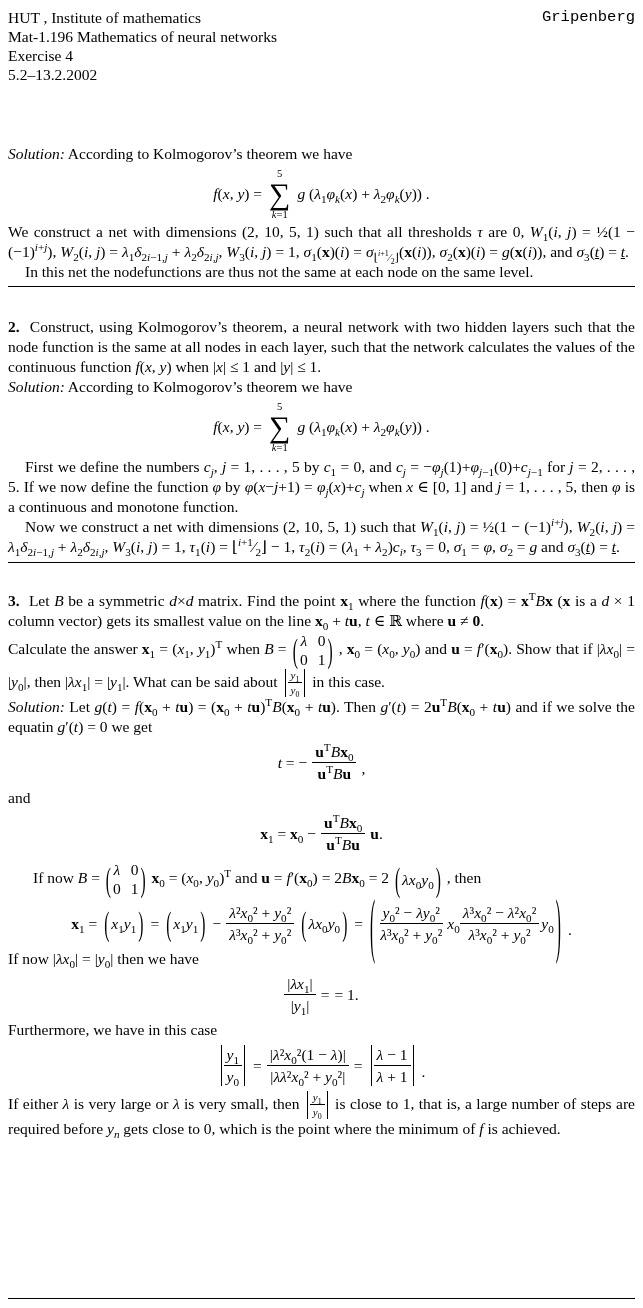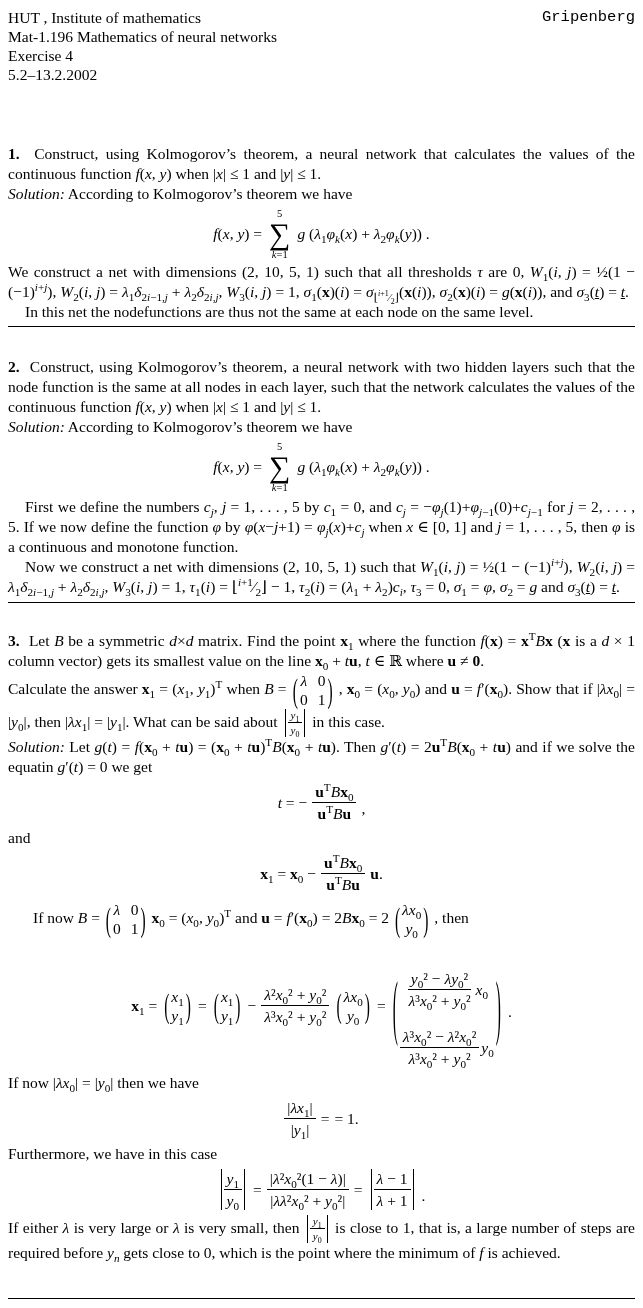--- a/index.html
+++ b/index.html
@@ -24,23 +24,23 @@
   .mt4{margin-top:4px;} .mb2{margin-bottom:2px;} .mb4{margin-bottom:4px;}
   .fgap{margin:5px 0;}
   .sum{display:inline-flex;flex-direction:column;align-items:center;margin:0 2px;}
   .sum .lim{font-size:10.5px;line-height:11px;}
   .sum .sig{font-size:30px;line-height:30px;}
   .frac{display:inline-flex;flex-direction:column;align-items:center;vertical-align:middle;}
   .frac .num{padding:0 3px 1px 3px;border-bottom:1px solid #000;line-height:19px;}
   .frac .den{padding:1px 3px 0 3px;line-height:19px;text-align:center;}
   .imat{display:inline-flex;align-items:center;vertical-align:middle;margin:0 2px;}
   .imat .paren{display:inline-block;transform:scaleY(var(--sy,2.1));transform-origin:center;line-height:19px;}
-  .imat .col{display:flex;flex-direction:column;align-items:center;line-height:19px;padding:0 2px;}
+  .imat .col{display:flex;flex-direction:row;align-items:center;line-height:19px;padding:0 2px;}
   .imat .grid2{display:grid;grid-template-columns:auto auto;column-gap:10px;justify-items:center;line-height:19px;padding:0 2px;}
-  .res{row-gap:17px;margin-top:26px;}
+  .res{row-gap:17px;}
   .rrow{display:flex;align-items:center;gap:2px;}
   .absfrac{display:inline-flex;align-items:stretch;vertical-align:middle;margin:0 3px;}
   .absfrac .bar{border-left:1px solid #000;}
   .absfrac .frac{margin:0 2px;}
   .absfrac.small{font-size:11px;}
   .absfrac.small .frac .num{line-height:13px;padding-bottom:0;}
   .absfrac.small .frac .den{line-height:13px;}
   .tail-low{transform:translateY(6px);}
   .mtp{margin-top:6px;margin-left:25px;}
   .hr-gap1{margin-top:4px;margin-bottom:30px;}
@@ -52,21 +52,20 @@
 
 <div class="hdr">
   <div>HUT , Institute of mathematics</div>
   <div class="author">Gripenberg</div>
   <div>Mat-1.196 Mathematics of neural networks</div>
   <div>Exercise 4</div>
   <div>5.2–13.2.2002</div>
 </div>
 
 <section>
-  <p><b>1.</b>&nbsp;&nbsp;Construct, using Kolmogorov’s theorem, a neural network that calculates the values of the continuous function <i>f</i>(<i>x</i>, <i>y</i>) when |<i>x</i>| ≤ 1 and |<i>y</i>| ≤ 1.</p>
   <p><i>Solution:</i> According to Kolmogorov’s theorem we have</p>
   <div class="disp mt4 mb2">
     <span><i>f</i>(<i>x</i>, <i>y</i>) =</span>
     <span class="sum">
       <span class="lim">5</span>
       <span class="sig">∑</span>
       <span class="lim"><i>k</i>=1</span>
     </span>
     <span><i>g</i> (<i>λ</i><sub>1</sub><i>φ</i><sub><i>k</i></sub>(<i>x</i>) + <i>λ</i><sub>2</sub><i>φ</i><sub><i>k</i></sub>(<i>y</i>)) .</span>
   </div>

